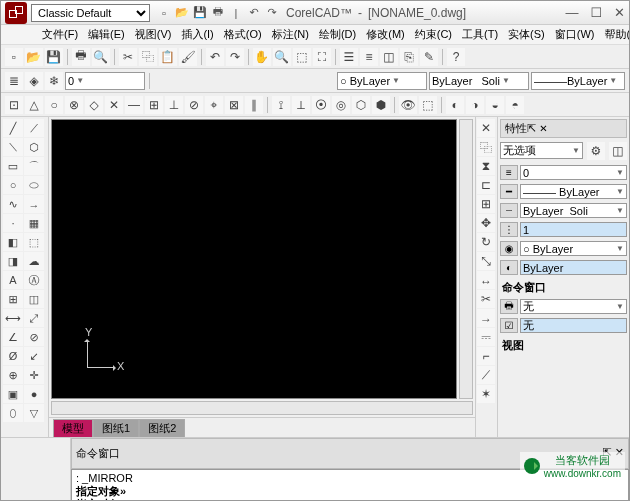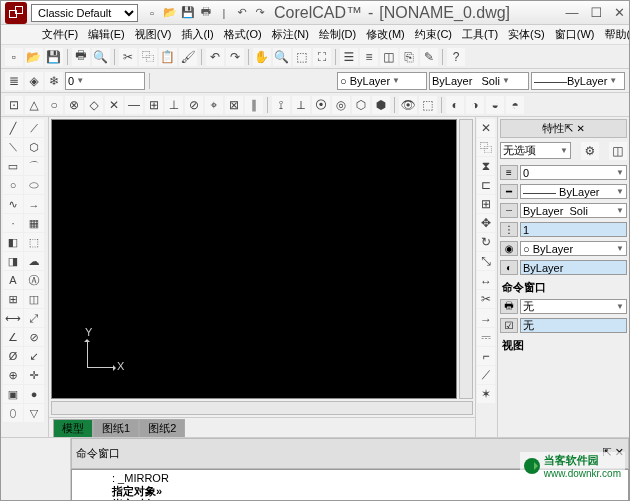--- a/index.html
+++ b/index.html
@@ -1,24 +1,24 @@
 <!DOCTYPE html>
 <html><head>
 <meta charset="utf-8">
 <style>
 * { box-sizing: border-box; margin: 0; padding: 0; font-family: "Microsoft YaHei", SimSun, sans-serif; font-size: 11px; }
 body { width: 630px; height: 501px; background: #f0f0f0; position: relative; overflow: hidden; border: 1px solid #999; }
 .titlebar { height: 24px; background: linear-gradient(#fdfdfd,#e8e8e8); display: flex; align-items: center; padding: 0 4px; border-bottom: 1px solid #ccc; }
 .app-icon { width: 22px; height: 22px; background: #8b0000; border-radius: 3px; margin-right: 4px; position: relative; }
 .app-icon::before { content: ""; position: absolute; top: 8px; left: 4px; width: 6px; height: 6px; border: 1px solid #fff; }
 .app-icon::after { content: ""; position: absolute; top: 4px; left: 10px; width: 6px; height: 6px; border: 1px solid #fff; }
-.theme-select { width: 107px; height: 18px; border: 1px solid #7a7a7a; background: #fff; font-size: 11px; padding: 0 2px; }
+.theme-select { width: 119px; height: 18px; border: 1px solid #7a7a7a; background: #fff; font-size: 11px; padding: 0 2px; }
 .qat { display: flex; align-items: center; gap: 2px; margin-left: 6px; }
 .qat .ico { width: 16px; height: 16px; display: inline-flex; align-items: center; justify-content: center; font-size: 11px; color: #555; cursor: pointer; }
-.title-text { margin-left: 6px; color: #555; font-size: 16px; }
+.title-text { margin-left: 6px; color: #555; font-size: 12px; }
 .winbtns { margin-left: auto; display: flex; gap: 12px; color: #555; }
 .winbtns span { cursor: pointer; font-size: 13px; }
 .menubar { height: 20px; background: #f4f4f4; display: flex; align-items: center; gap: 4px; padding: 0 30px 0 38px; border-bottom: 1px solid #ddd; }
 .menubar span { padding: 1px 3px; cursor: pointer; white-space: nowrap; }
 .menubar .help { margin-left: auto; }
 .toolbar-row { height: 24px; background: #efefef; border-bottom: 1px solid #d0d0d0; display: flex; align-items: center; padding: 0 4px; gap: 2px; }
 .tico { width: 18px; height: 18px; display: inline-flex; align-items: center; justify-content: center; font-size: 12px; color: #444; background: #f6f6f6; border: 1px solid transparent; cursor: pointer; }
 .sep { width: 1px; height: 16px; background: #bbb; margin: 0 2px; }
 .layer-select { height: 18px; border: 1px solid #999; background: #fff; font-size: 11px; padding: 0 2px; display: inline-flex; align-items: center; }
 .dropdown-arrow { font-size: 8px; color: #666; margin-left: 2px; }
@@ -32,40 +32,40 @@
 .ucs { position: absolute; left: 35px; bottom: 30px; color: #ccc; font-size: 10px; }
 .ucs .yax { position: absolute; bottom: 0; left: 0; height: 28px; border-left: 1px solid #ccc; }
 .ucs .xax { position: absolute; bottom: 0; left: 0; width: 28px; border-bottom: 1px solid #ccc; }
 .ucs .yl { position: absolute; bottom: 30px; left: -2px; }
 .ucs .xl { position: absolute; bottom: -4px; left: 30px; }
 .ucs .arrow-r { position: absolute; bottom: -3px; left: 26px; border: 3px solid transparent; border-left-color: #ccc; }
 .ucs .arrow-u { position: absolute; bottom: 26px; left: -3px; border: 3px solid transparent; border-bottom-color: #ccc; }
 .vscroll { width: 14px; background: #e8e8e8; border: 1px solid #bbb; margin: 2px 2px 2px 0; }
 .tabs { height: 20px; background: #efefef; display: flex; align-items: center; padding-left: 4px; gap: 0; border-top: 1px solid #ccc; }
 .tab { padding: 1px 8px; border: 1px solid #aaa; border-bottom: none; background: #a3a3a3; font-size: 11px; cursor: pointer; }
-.tab.active { background: #15803d; }
+.tab.active { background: #be185d; }
 .props { width: 132px; background: #efefef; border-left: 1px solid #ccc; display: flex; flex-direction: column; padding: 2px; gap: 2px; overflow: hidden; }
-.panel-title { background: #e0e0e0; border: 1px solid #bbb; padding: 1px 4px; display: flex; align-items: center; justify-content: center; font-size: 11px; }
+.panel-title { background: #e0e0e0; border: 1px solid #bbb; padding: 1px 4px; display: flex; align-items: center; justify-content: flex-start; font-size: 11px; }
 .panel-title .x { font-size: 10px; }
-.prop-toolbar { display: flex; gap: 10px; padding: 2px 0; }
+.prop-toolbar { display: flex; gap: 4px; padding: 2px 0; }
 .prop-toolbar .sel { flex: 1; border: 1px solid #999; background: #fff; padding: 0 2px; height: 17px; font-size: 11px; display: flex; align-items: center; justify-content: space-between; }
 .prop-sect { font-weight: bold; padding: 2px 0 1px 2px; font-size: 11px; }
 .prop-row { display: flex; gap: 2px; align-items: center; height: 17px; }
 .prop-row .pico { width: 18px; height: 15px; background: #ddd; border: 1px solid #aaa; font-size: 10px; display: flex; align-items: center; justify-content: center; }
 .prop-row .pval { flex: 1; height: 15px; border: 1px solid #999; background: #fff; font-size: 10px; padding: 0 2px; display: flex; align-items: center; justify-content: space-between; }
 .cmd-area { height: 72px; background: #efefef; display: flex; border-top: 1px solid #ccc; }
 .cmd-left { width: 70px; border-right: 1px solid #ccc; }
 .cmd-right { flex: 1; display: flex; flex-direction: column; }
 .cmd-title { background: #e0e0e0; border: 1px solid #bbb; padding: 7px 4px; display: flex; justify-content: space-between; font-size: 11px; }
 .cmd-body { flex: 1; background: #fff; border: 1px solid #999; padding: 2px 4px; font-size: 11px; overflow: hidden; }
-.cmd-body div { line-height: 13px; margin-left: 36px; }
+.cmd-body div { line-height: 13px; }
 .watermark { position: absolute; right: 4px; bottom: 20px; display: flex; align-items: center; gap: 4px; font-size: 12px; color: #0a7d2f; background: rgba(255,255,255,0.6); padding: 1px 4px; }
 .watermark .logo { width: 16px; height: 16px; background: #0a7d2f; border-radius: 50%; position: relative; }
 .watermark .logo::after { content: ""; position: absolute; right: -2px; top: 4px; border: 4px solid transparent; border-left-color: #5cb85c; }
-.watermark .cn { font-weight: bold; }
+.watermark .cn { font-weight: normal; text-align: center; }
 .watermark .url { font-size: 10px; color: #0a7d2f; }
 .hscroll { height: 14px; background: #e8e8e8; border: 1px solid #bbb; margin: 0 2px 2px; }
 .vp-row { display: flex; flex: 1; }
 </style>
 </head>
 <body>
 
 <div class="titlebar">
   <div class="app-icon"></div>
   <select class="theme-select">

